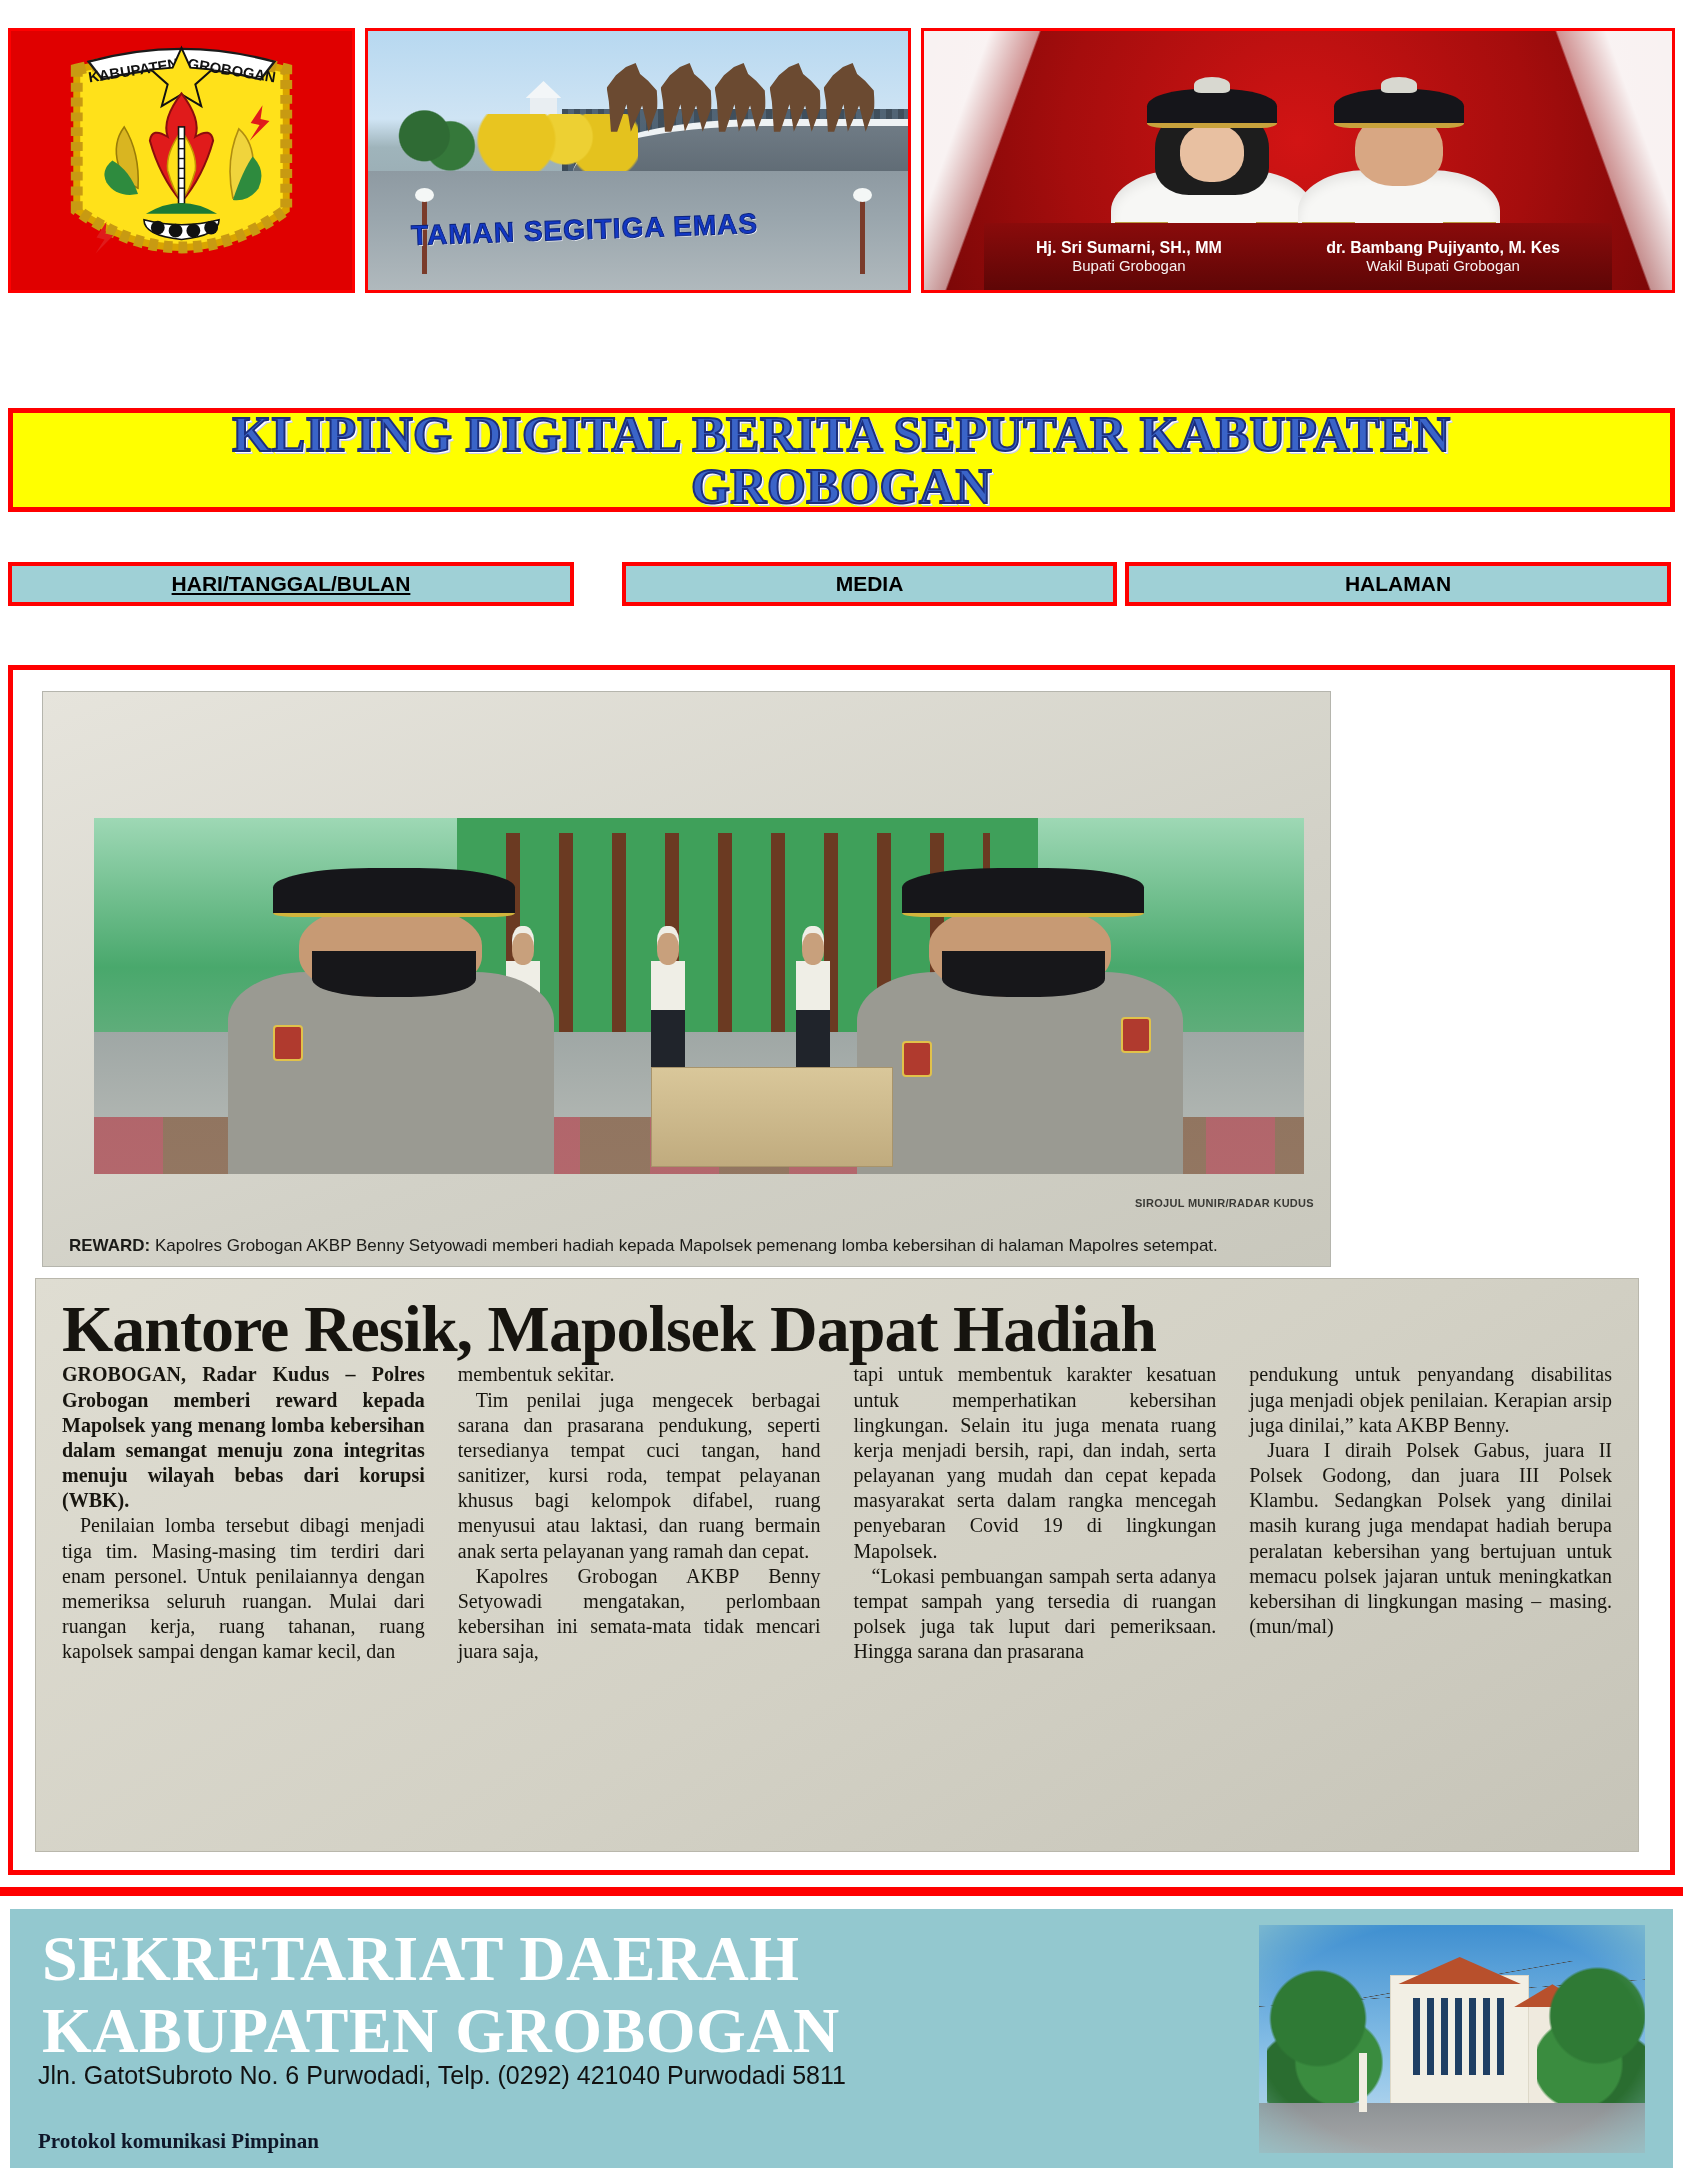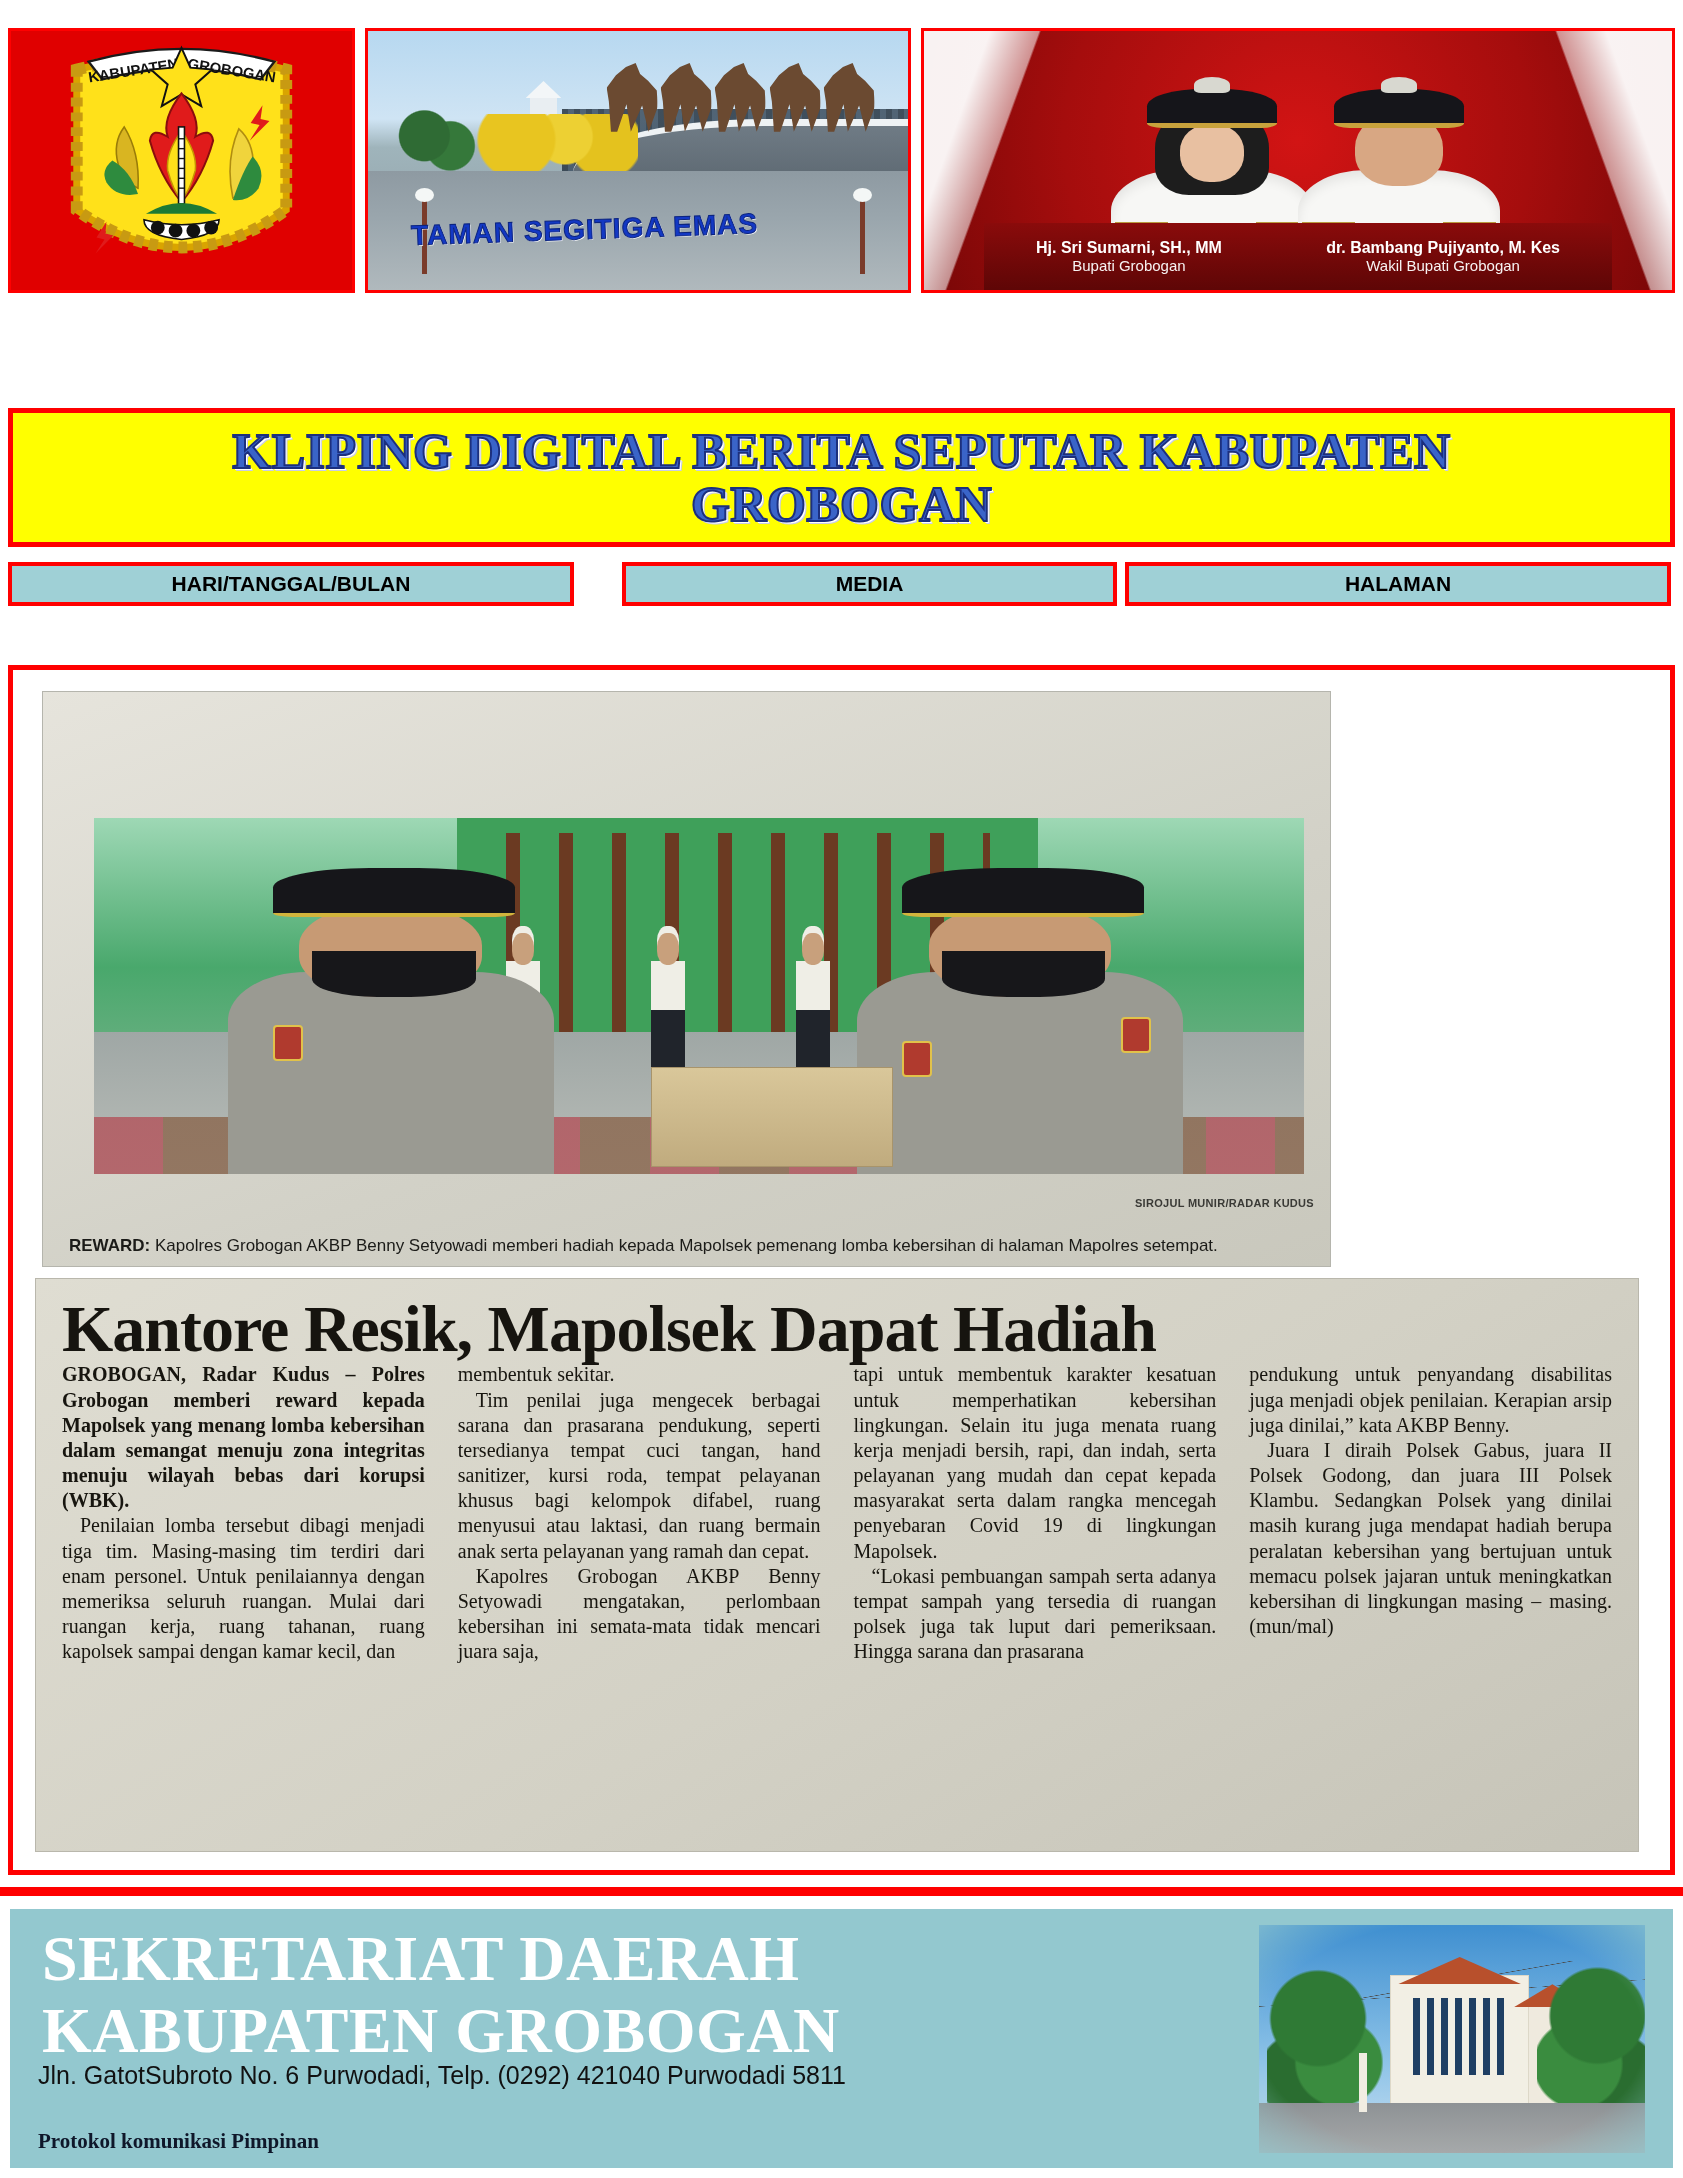--- a/index.html
+++ b/index.html
@@ -153,21 +153,21 @@
     position:absolute; left:8%; right:8%; bottom:0; height:26%;
     background: linear-gradient(#8a0b0b, #5e0606);
     display:flex; align-items:center; justify-content:space-around;
     color:#fff; text-align:center;
   }
   .off-name { font-weight:bold; font-size:16px; line-height:1.15; white-space:nowrap;}
   .off-role { font-weight:normal; font-size:15px; opacity:.95; }
 
   
   .title-banner {
-    position:absolute; left:8px; top:408px; width:1667px; height:139px;
+    position:absolute; left:8px; top:408px; width:1667px; height:104px;
     background:#ffff00; border:5px solid #ff0000;
     display:flex; align-items:center; justify-content:center;
   }
   .title-text {
     font-family:"Liberation Serif", serif;
     font-weight:bold; font-size:50px; line-height:1.05;
     color:#3a64c8; text-align:center; letter-spacing:0.5px;
     -webkit-text-stroke: 2px #1c2f7e;
     text-shadow: 2px 2px 0 #ffffff, 3px 3px 0 #c9cde6;
   }
@@ -178,21 +178,21 @@
   }
   .meta-row { display:flex; gap:8px; }
   .meta-cell {
     border:4px solid #ff0000; height:44px;
     display:flex; align-items:center; justify-content:center;
     font-size:21px; font-weight:bold; color:#000;
   }
   .meta-head .meta-cell { background:#9fd0d6; }
   .meta-body { margin-top:8px; }
   .meta-body .meta-cell { background:#fff; font-weight:normal; font-size:20px; }
-  .col-a { width:566px; }
+  .col-a { width:566px;text-decoration:underline; }
   .col-b { width:495px;margin-left:40px; }
   .col-c { width:546px; }
 
   
   .clip-frame {
     position:absolute; left:8px; top:665px; width:1667px; height:1210px;
     border:5px solid #ff0000; background:#fff;
   }
 
   

